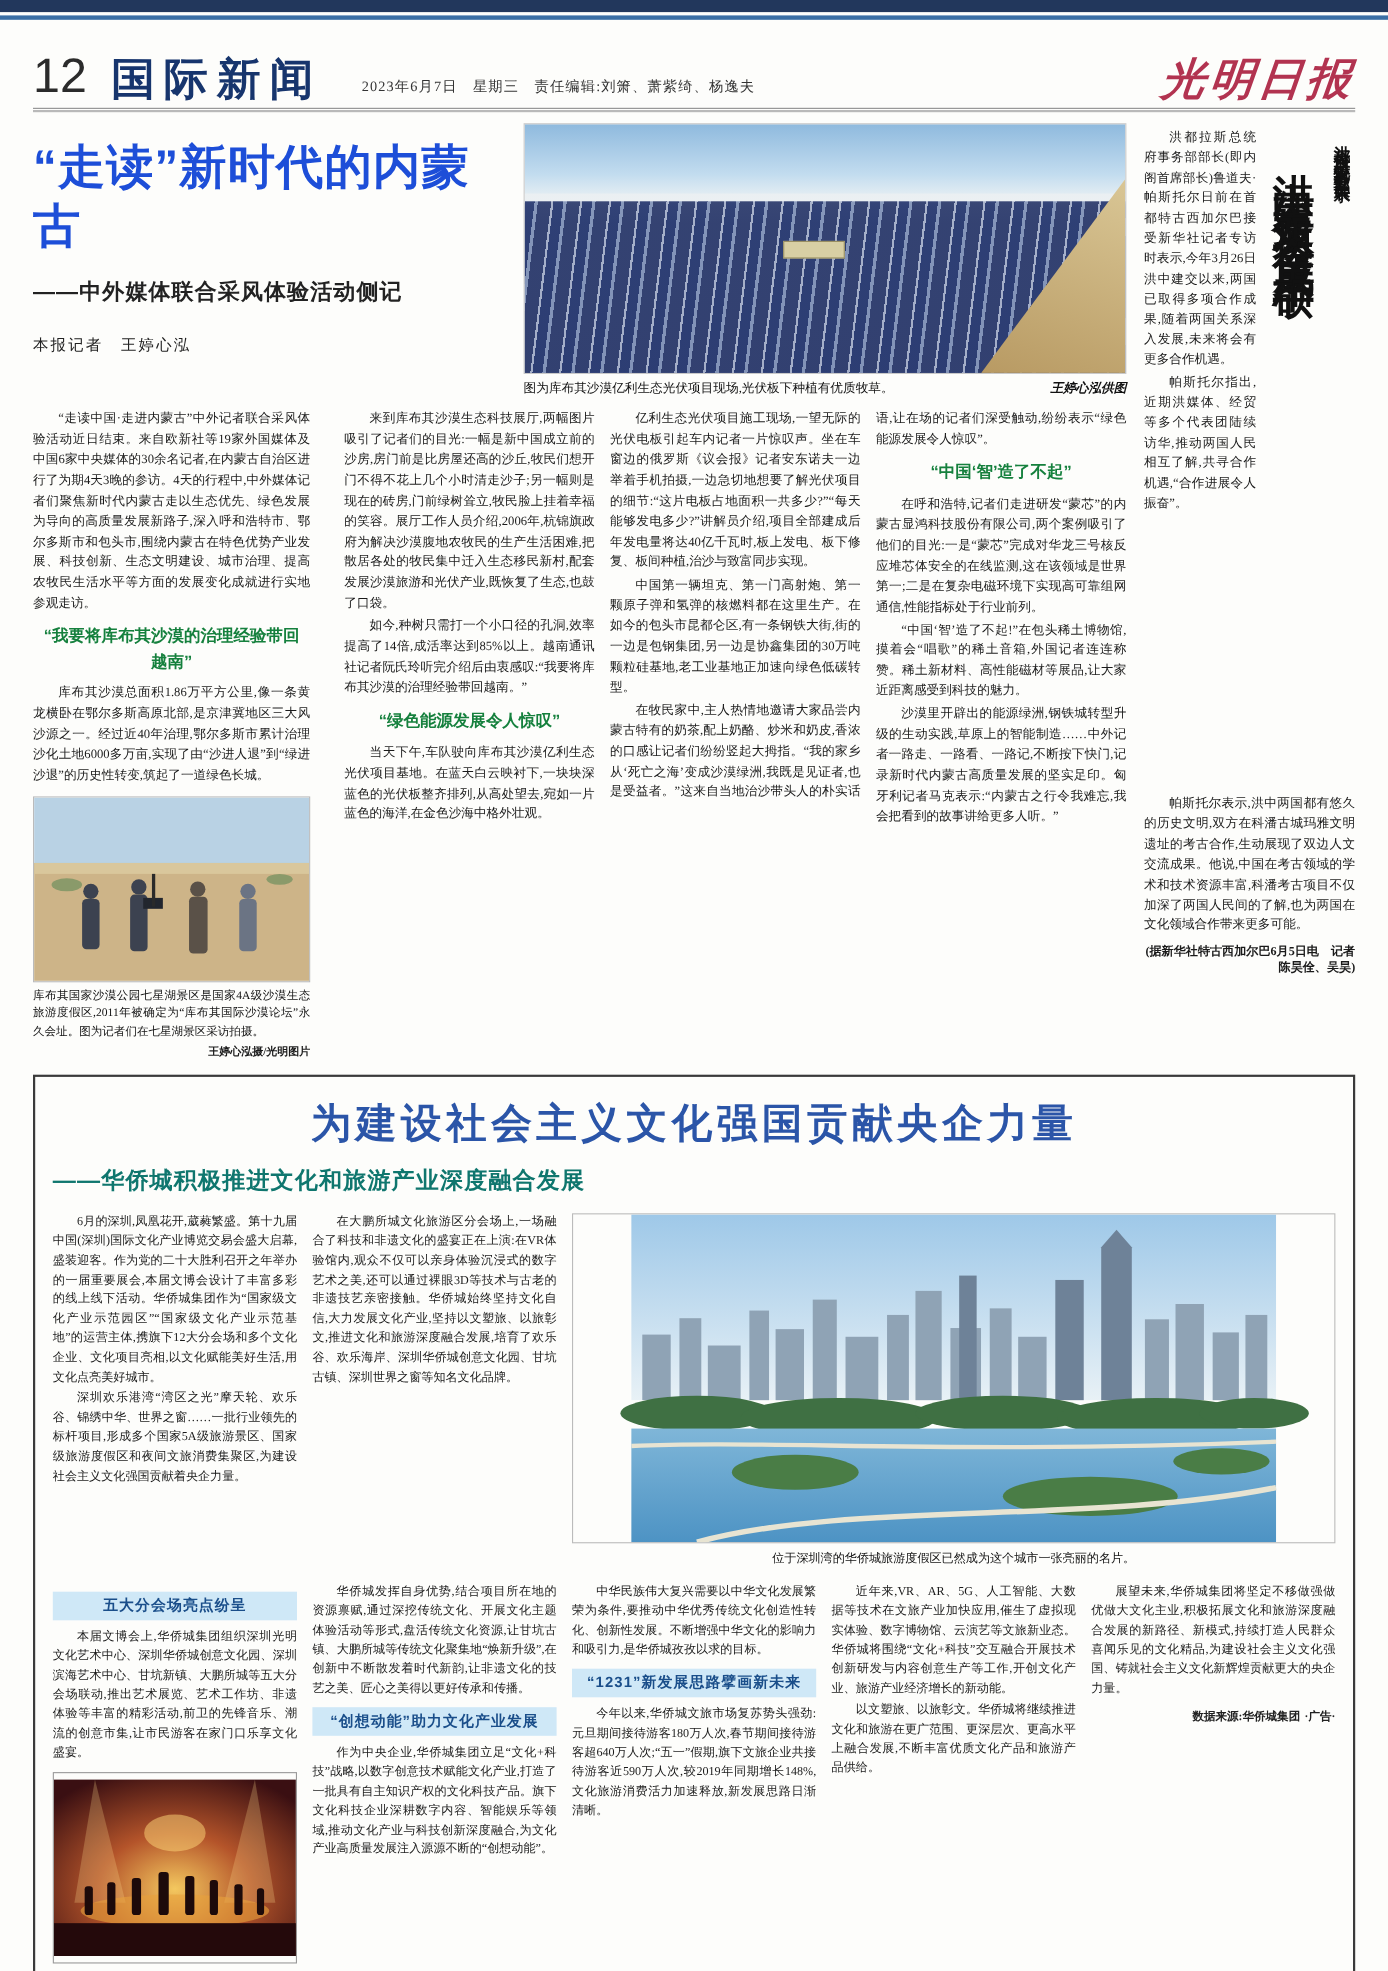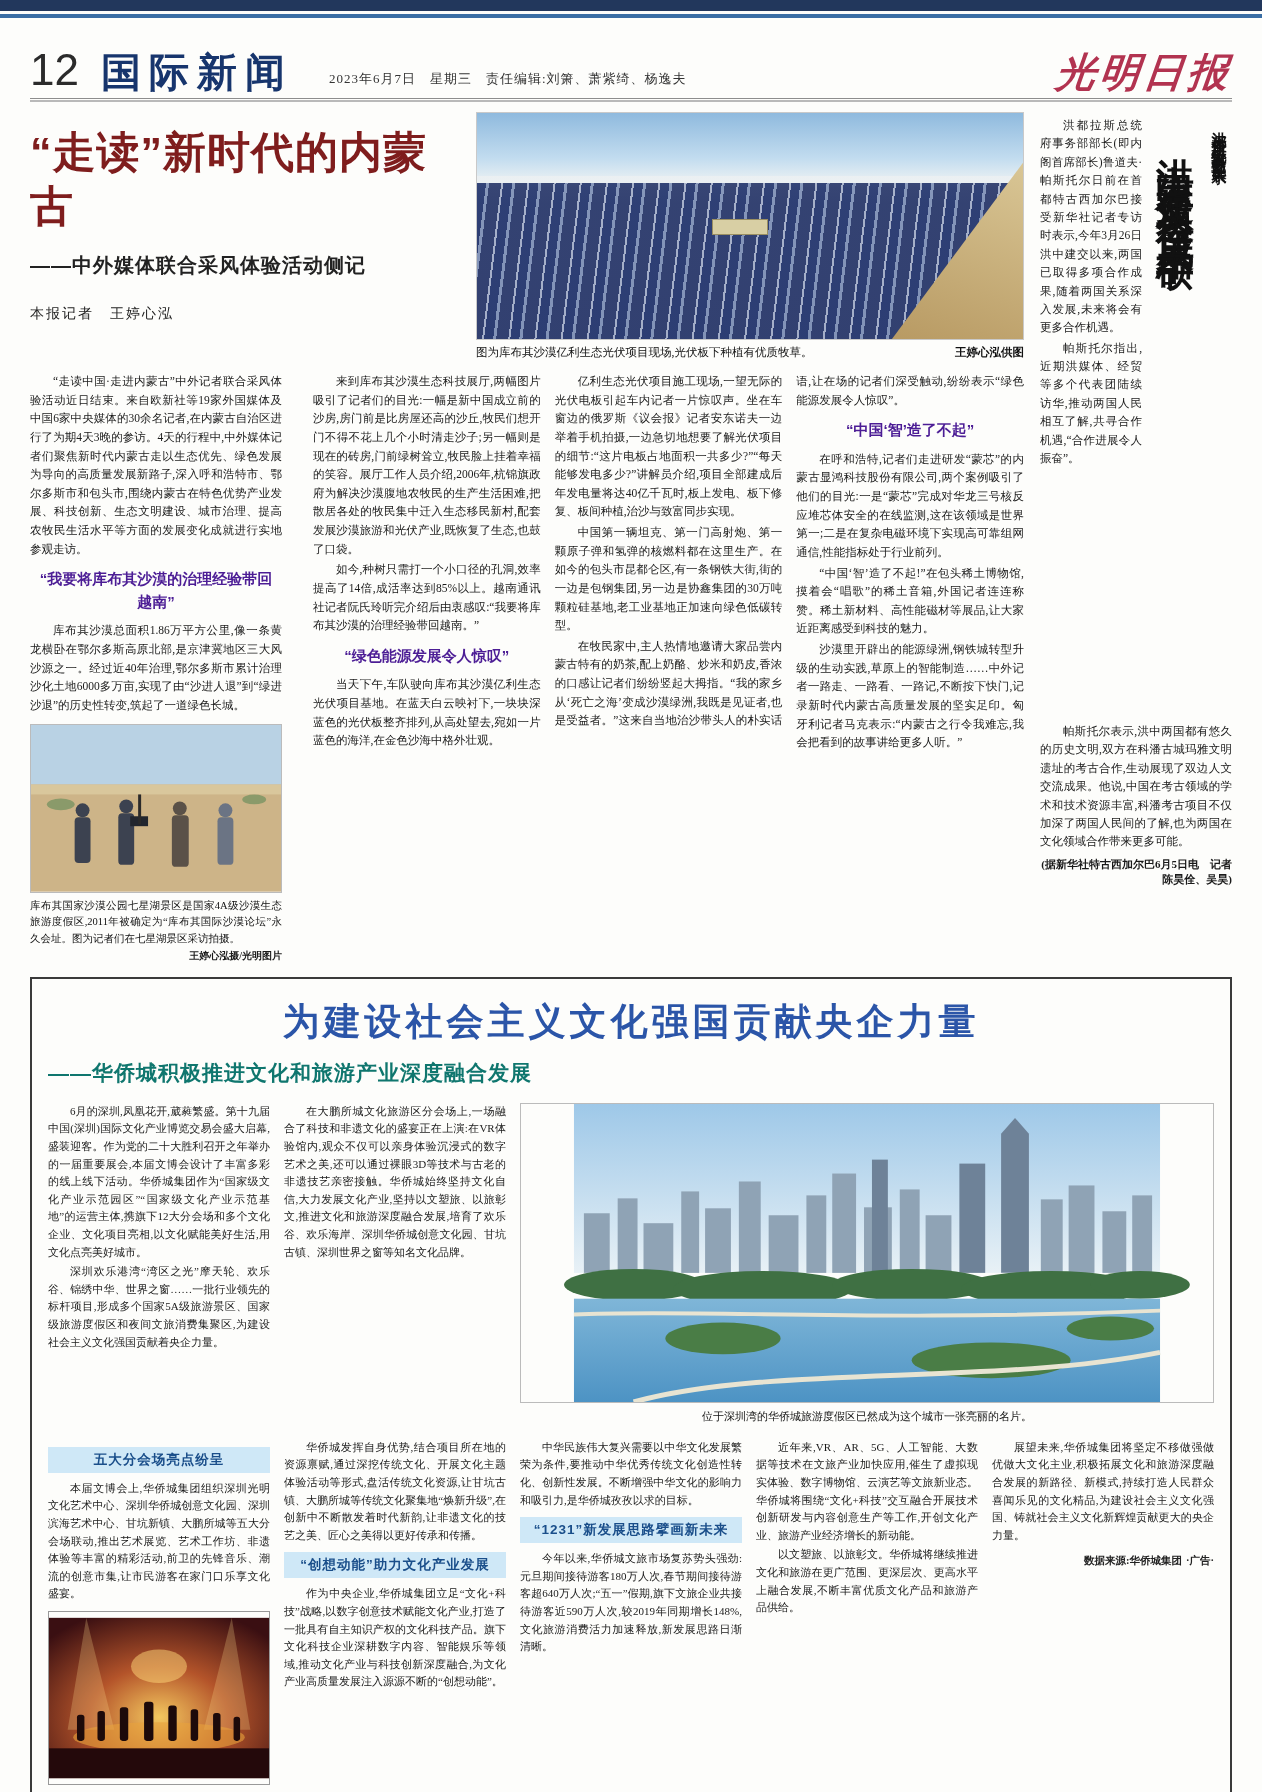--- a/index.html
+++ b/index.html
@@ -16,37 +16,37 @@
   .dateline { font-size:13px; color:#333; margin-left:36px; margin-bottom:4px; letter-spacing:1px; }
   .spacer { flex:1; }
   .logo { font-family:"DejaVu Serif","Liberation Serif",serif; font-style:italic; font-weight:700; font-size:40px; color:#b23350; line-height:1; letter-spacing:4px; transform:skewX(-6deg); }
   .head-rule { margin:0 30px; border-top:1px solid #8d8d8d; border-bottom:2px solid #b9b9b9; height:4px; }
 
   
   .mainwrap { display:flex; gap:16px; padding:10px 30px 0 30px; }
   .main-art { flex:1; min-width:0; }
   .row1 { display:flex; gap:14px; }
   .hblock { width:432px; padding-top:14px; }
-  .hblock h1 { font-family:"Liberation Sans","DejaVu Sans",sans-serif; font-size:43px; font-weight:900; color:#7f1d1d; letter-spacing:1px; line-height:1.25; }
+  .hblock h1 { font-family:"Liberation Sans","DejaVu Sans",sans-serif; font-size:43px; font-weight:900; color:#1d4ed8; letter-spacing:1px; line-height:1.25; }
   .hsub { font-family:"Liberation Sans","DejaVu Sans",sans-serif; font-size:20px; font-weight:700; color:#222; margin-top:18px; letter-spacing:1px; }
   .hby { font-size:14px; color:#222; margin-top:26px; letter-spacing:2px; }
   .photo-col { flex:1; min-width:0; }
   .solar { position:relative; height:228px; overflow:hidden; border:1px solid #c9c9c9; background:linear-gradient(180deg,#8fbade 0%,#c2dcef 20%,#e9f0f3 30%,#e9f0f3 31%,#7187ad 33%,#48598b 100%); }
   .solar .panels { position:absolute; left:0; right:0; top:31%; bottom:0;
       background:repeating-linear-gradient(97deg,#2b3c72 0 9px,#8596ba 9px 12px,#313f6f 12px 24px,#a8b2cb 24px 26px); opacity:.95; }
   .solar .haze { position:absolute; left:0; right:0; top:28%; height:12%; background:linear-gradient(180deg,rgba(236,240,242,.9),rgba(236,240,242,0)); }
   .solar .sand { position:absolute; right:0; bottom:0; width:24%; height:78%; background:linear-gradient(200deg,#d9c695,#b89a63); clip-path:polygon(100% 0,100% 100%,0 100%); }
   .solar .bld { position:absolute; left:43%; top:47%; width:56px; height:16px; background:#d8cfa4; border:1px solid #9a8f62; }
   .pcap { display:flex; justify-content:space-between; font-size:11.5px; margin-top:5px; color:#111; }
-  .pcap .credit { font-weight:700; white-space:nowrap; margin-left:12px; }
+  .pcap .credit { font-weight:700; white-space:nowrap; margin-left:12px;font-style:italic; }
   .row2 { display:flex; gap:31px; margin-top:12px; }
   .colL { width:252px; flex:none; }
   .colsR { flex:1; min-width:0; column-count:3; column-gap:14px; }
   .bodytxt p { font-size:11.5px; line-height:1.62; text-align:justify; text-indent:2em; margin-bottom:2px; }
-  .subh { font-family:"Liberation Sans","DejaVu Sans",sans-serif; font-size:15px; font-weight:900; color:#4c1d95; text-align:center; margin:10px 6px 8px 6px; line-height:1.5; }
+  .subh { font-family:"Liberation Sans","DejaVu Sans",sans-serif; font-size:15px; font-weight:900; color:#15803d; text-align:center; margin:10px 6px 8px 6px; line-height:1.5; }
   .iphoto { margin-top:10px; border:1px solid #bbb; }
   .iphoto svg { display:block; }
   .icap { font-size:10.5px; line-height:1.55; text-align:justify; margin-top:5px; color:#111; }
   .icredit { font-size:10px; font-weight:700; text-align:right; margin-top:2px; }
 
   
   .side-art { width:192px; flex:none; padding-top:4px; }
   .side-top { display:flex; height:600px; }
   .side-body-narrow { flex:1; min-width:0; }
   .side-body-narrow p, .side-bot p { font-size:11.5px; line-height:1.6; text-align:justify; text-indent:2em; margin-bottom:2px; }

